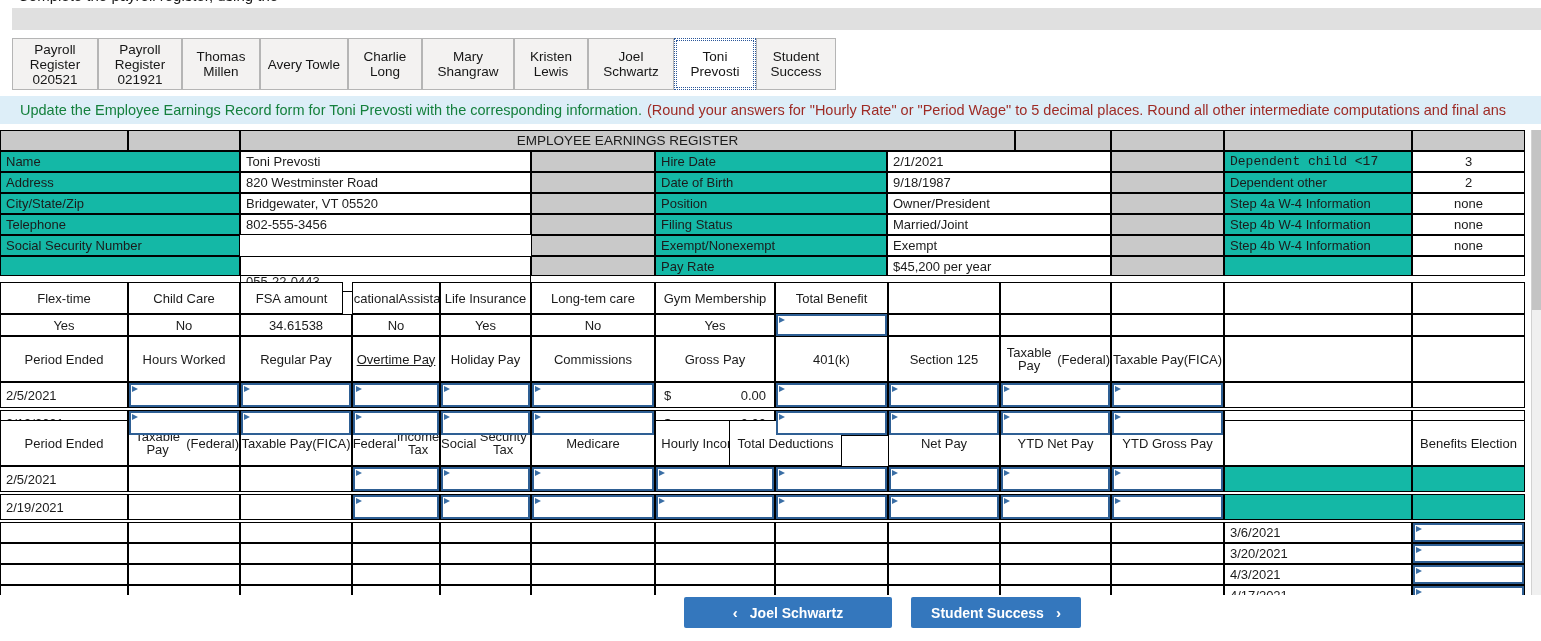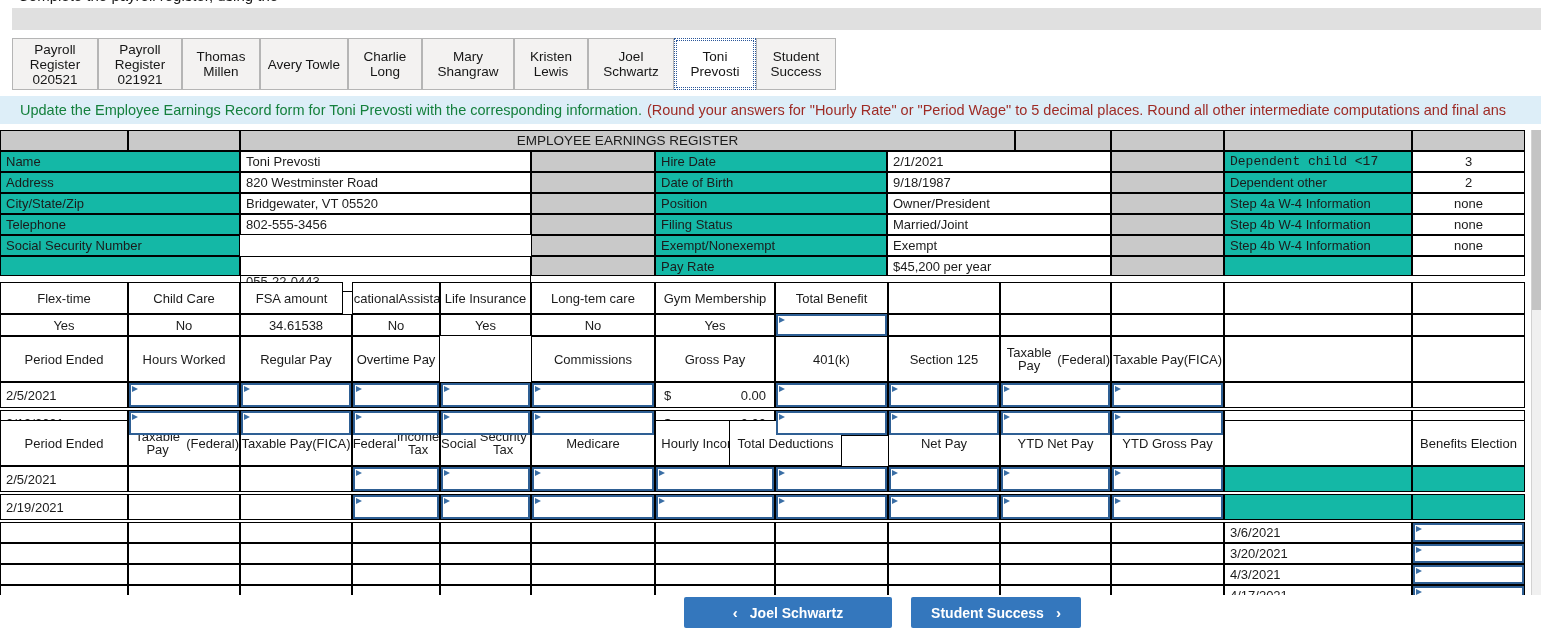--- a/index.html
+++ b/index.html
@@ -282,22 +282,25 @@
       <div class="cell ctr bd white" style="left: 1412px; top: 184px; width: 113px; height: 22px;"></div>
       <div class="cell ctr bd white multi" style="left: 0px; top: 206px; width: 128px; height: 46px;">
         <span>Period Ended</span>
       </div>
       <div class="cell ctr bd white multi" style="left: 128px; top: 206px; width: 112px; height: 46px;">
         <span>Hours Worked</span>
       </div>
       <div class="cell ctr bd white multi" style="left: 240px; top: 206px; width: 112px; height: 46px;">
         <span>Regular  Pay</span>
       </div>
-      <div class="cell ctr bd white multi" style="left: 352px; top: 206px; width: 88px; height: 46px;">
+      <div class="cell ctr bd white multi" style="left: 352px; top: 206px; width: 88px; height: 46px; text-decoration: underline;">
         <span>Overtime Pay</span>
+      </div>
+      <div class="cell ctr bd white multi" style="left: 440px; top: 206px; width: 91px; height: 46px;">
+        <span>Holiday Pay</span>
       </div>
       <div class="cell ctr bd white multi" style="left: 531px; top: 206px; width: 124px; height: 46px;">
         <span>Commissions</span>
       </div>
       <div class="cell ctr bd white multi" style="left: 655px; top: 206px; width: 120px; height: 46px;">
         <span>Gross Pay</span>
       </div>
       <div class="cell ctr bd white multi" style="left: 775px; top: 206px; width: 113px; height: 46px;">
         <span>401(k)</span>
       </div>

